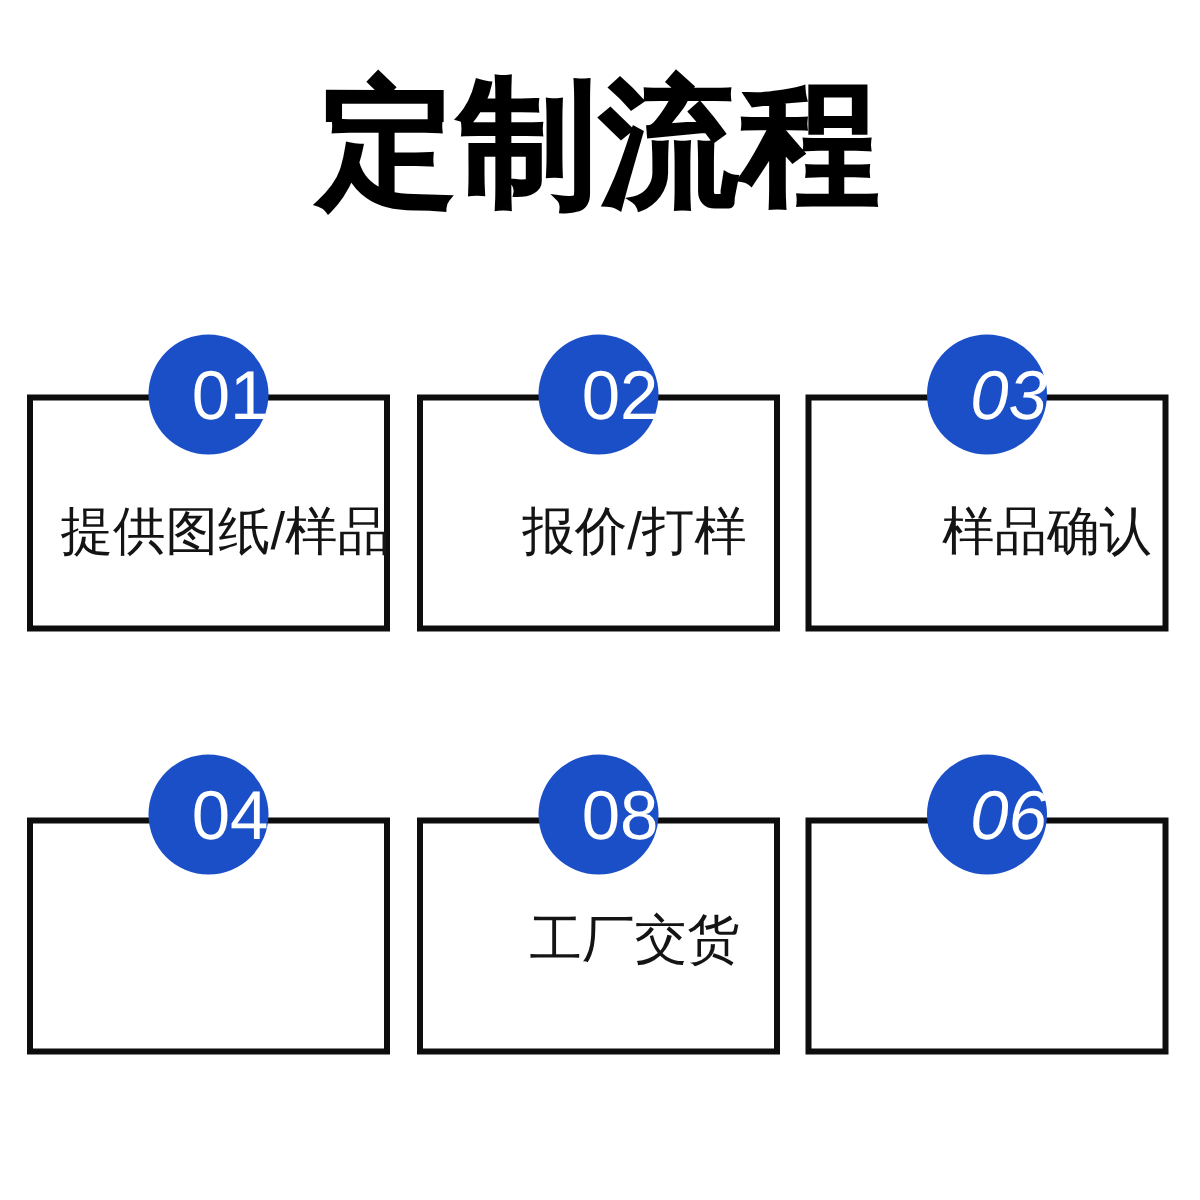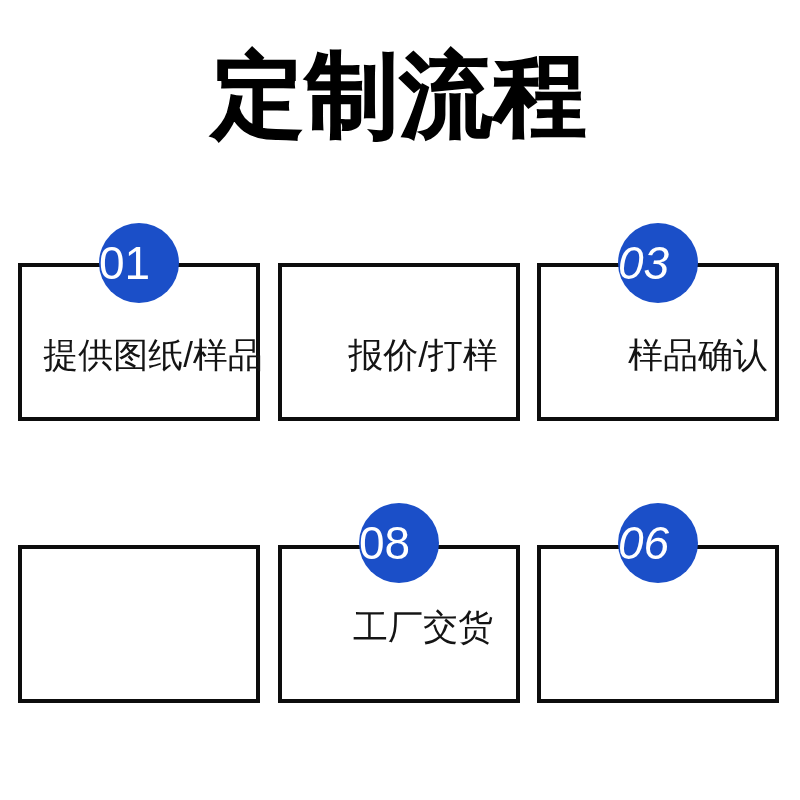--- a/index.html
+++ b/index.html
@@ -67,40 +67,40 @@
 
   .step-badge {
     position: absolute;
     width: 80px;
     height: 80px;
     border-radius: 50%;
     background: #1b4fc8;
     color: #ffffff;
     font-size: 46px;
     line-height: 80px;
-    text-align: left;
+    text-align: right;
     font-weight: 300;
     letter-spacing: 0px;
     font-family: "Liberation Sans", "DejaVu Sans", sans-serif;
     z-index: 5;
   }
 
   
   .row1 .step-card { top: 263px; }
   .row1 .step-label { top: 334px; }
   .row1 .step-badge { top: 223px; }
 
   
   .row2 .step-card { top: 545px; }
   .row2 .step-label { top: 606px; }
   .row2 .step-badge { top: 503px; }
 
   
   .col1 .step-card  { left: 18px; }
-  .col1 .step-label { left: 32px; width: 242px; }
+  .col1 .step-label { left: 18px; width: 242px; text-align: right; }
   .col1 .step-badge { left: 99px; }
 
   .col2 .step-card  { left: 278px; }
   .col2 .step-label { left: 278px; width: 242px; padding-left: 24px; }
   .col2 .step-badge { left: 359px; }
 
   .col3 .step-card  { left: 537px; }
   .col3 .step-label { left: 537px; width: 242px; padding-left: 40px; }
   .col3 .step-badge { left: 618px; font-style: italic; }
 
@@ -117,30 +117,32 @@
 
     <div class="step row1 col1">
       <div class="step-card"></div>
       <div class="step-label">提供图纸/样品</div>
       <div class="step-badge">01</div>
     </div>
 
     <div class="step row1 col2">
       <div class="step-card"></div>
       <div class="step-label">报价/打样</div>
+      <div class="step-badge">02</div>
     </div>
 
     <div class="step row1 col3">
       <div class="step-card"></div>
       <div class="step-label">样品确认</div>
       <div class="step-badge">03</div>
     </div>
 
     <div class="step row2 col1">
       <div class="step-card"></div>
+      <div class="step-badge">04</div>
     </div>
 
     <div class="step row2 col2">
       <div class="step-card"></div>
       <div class="step-label">工厂交货</div>
       <div class="step-badge">08</div>
     </div>
 
     <div class="step row2 col3">
       <div class="step-card"></div>

